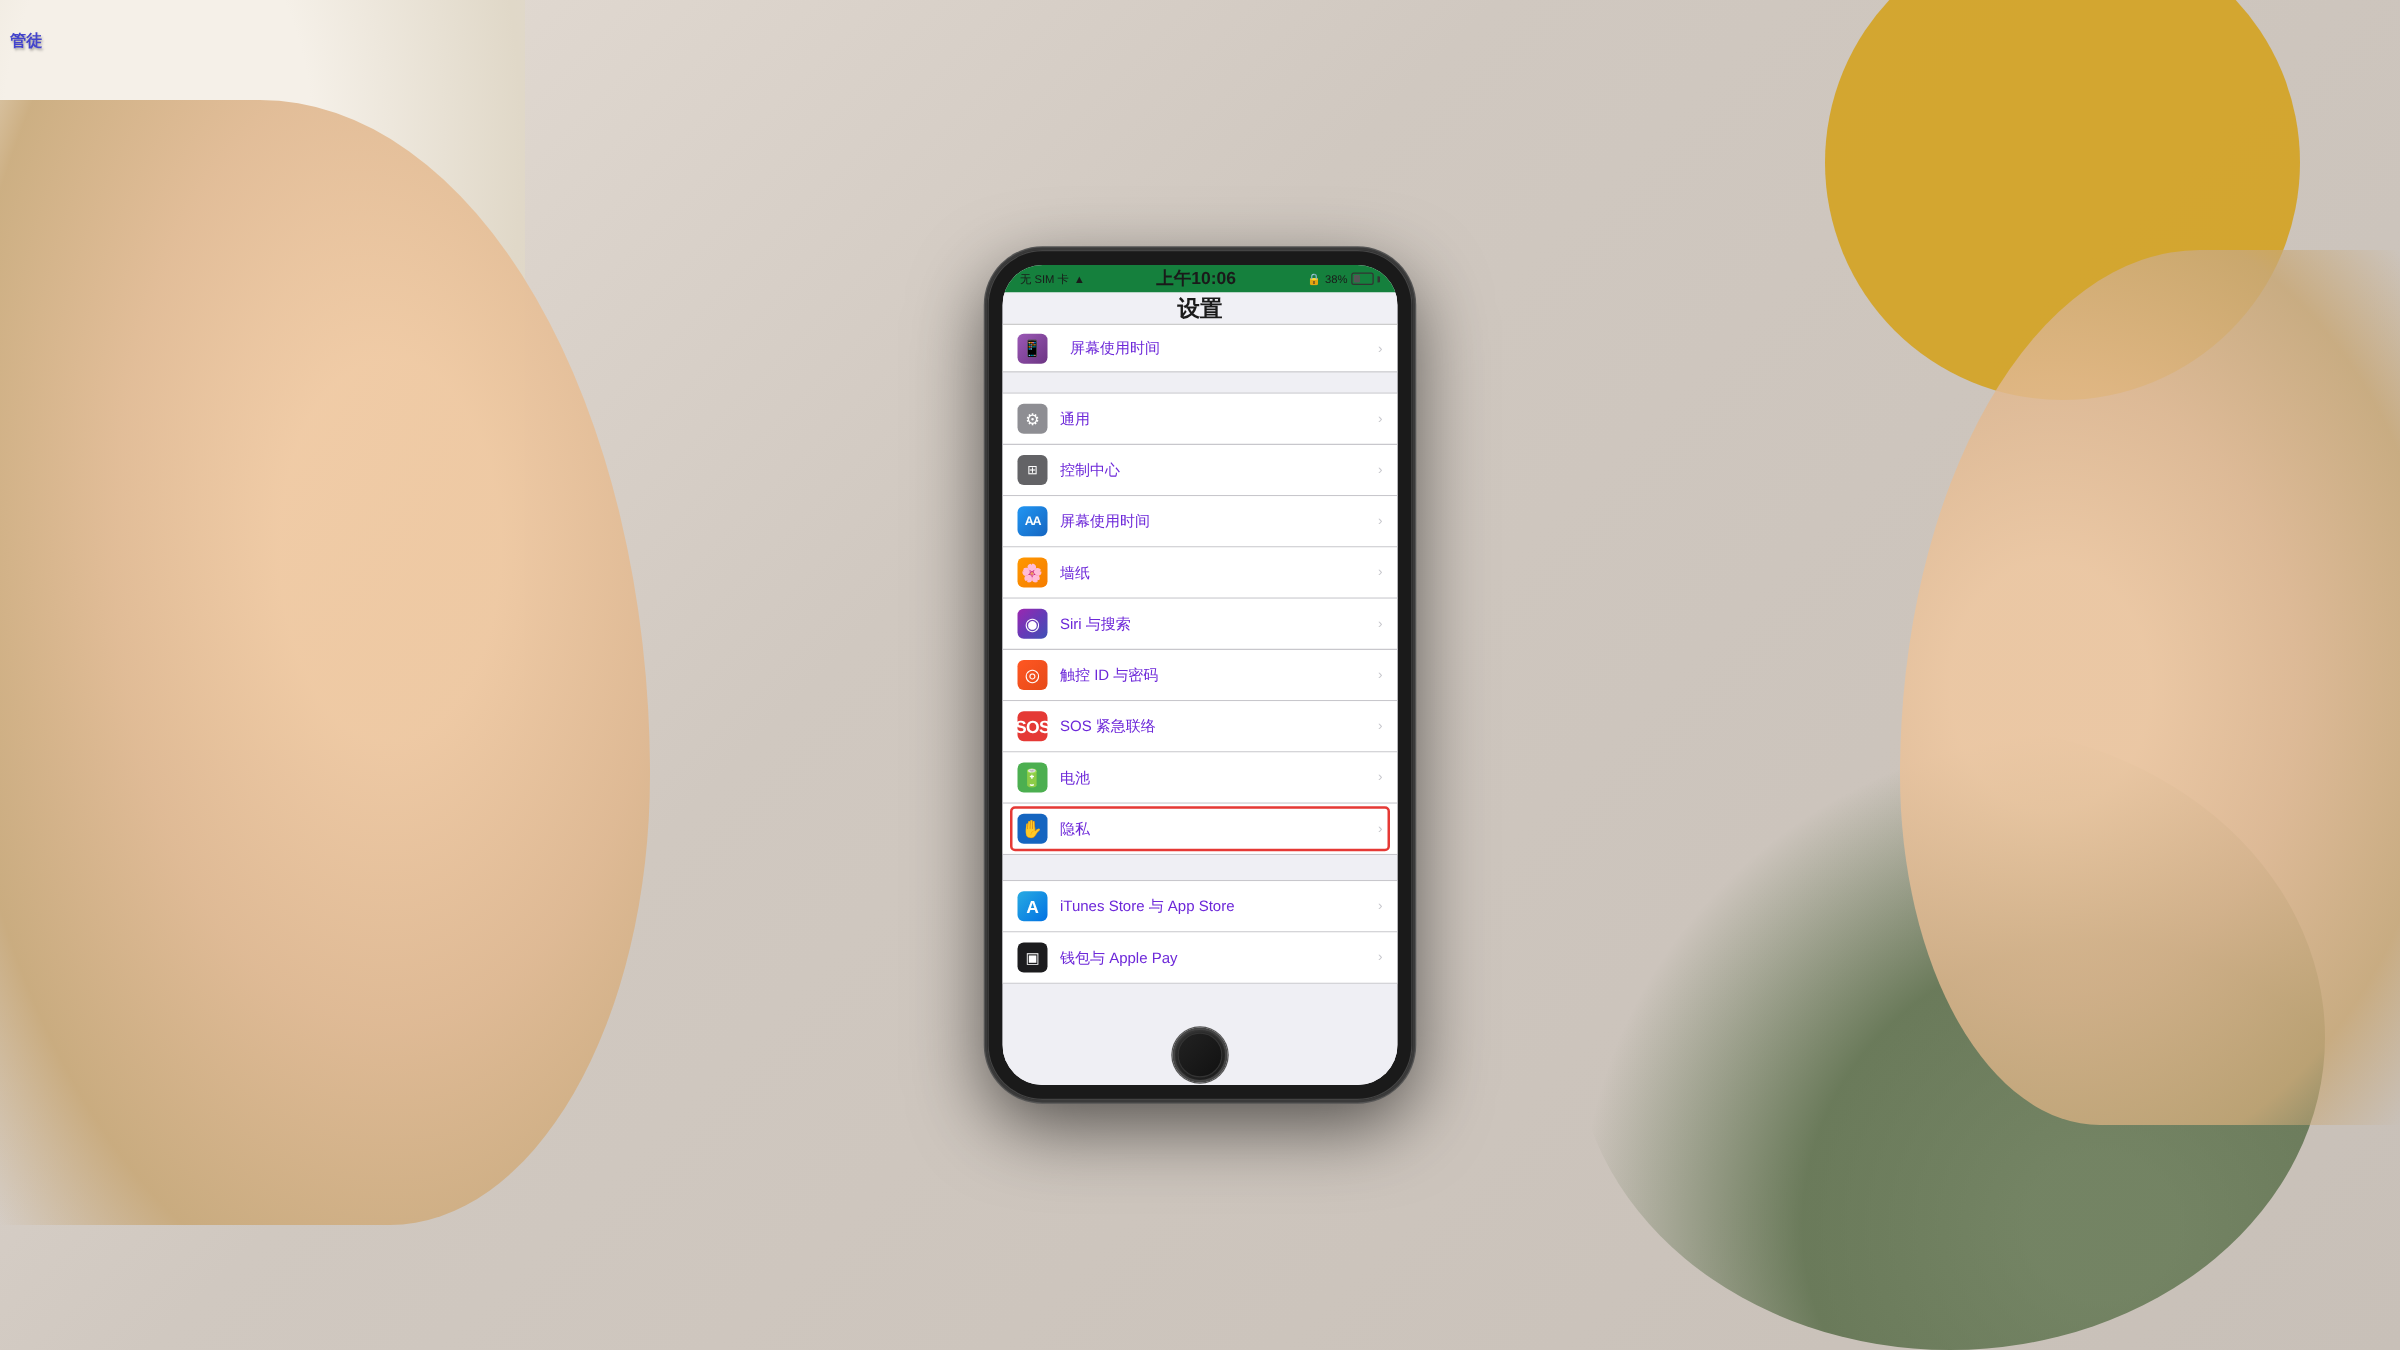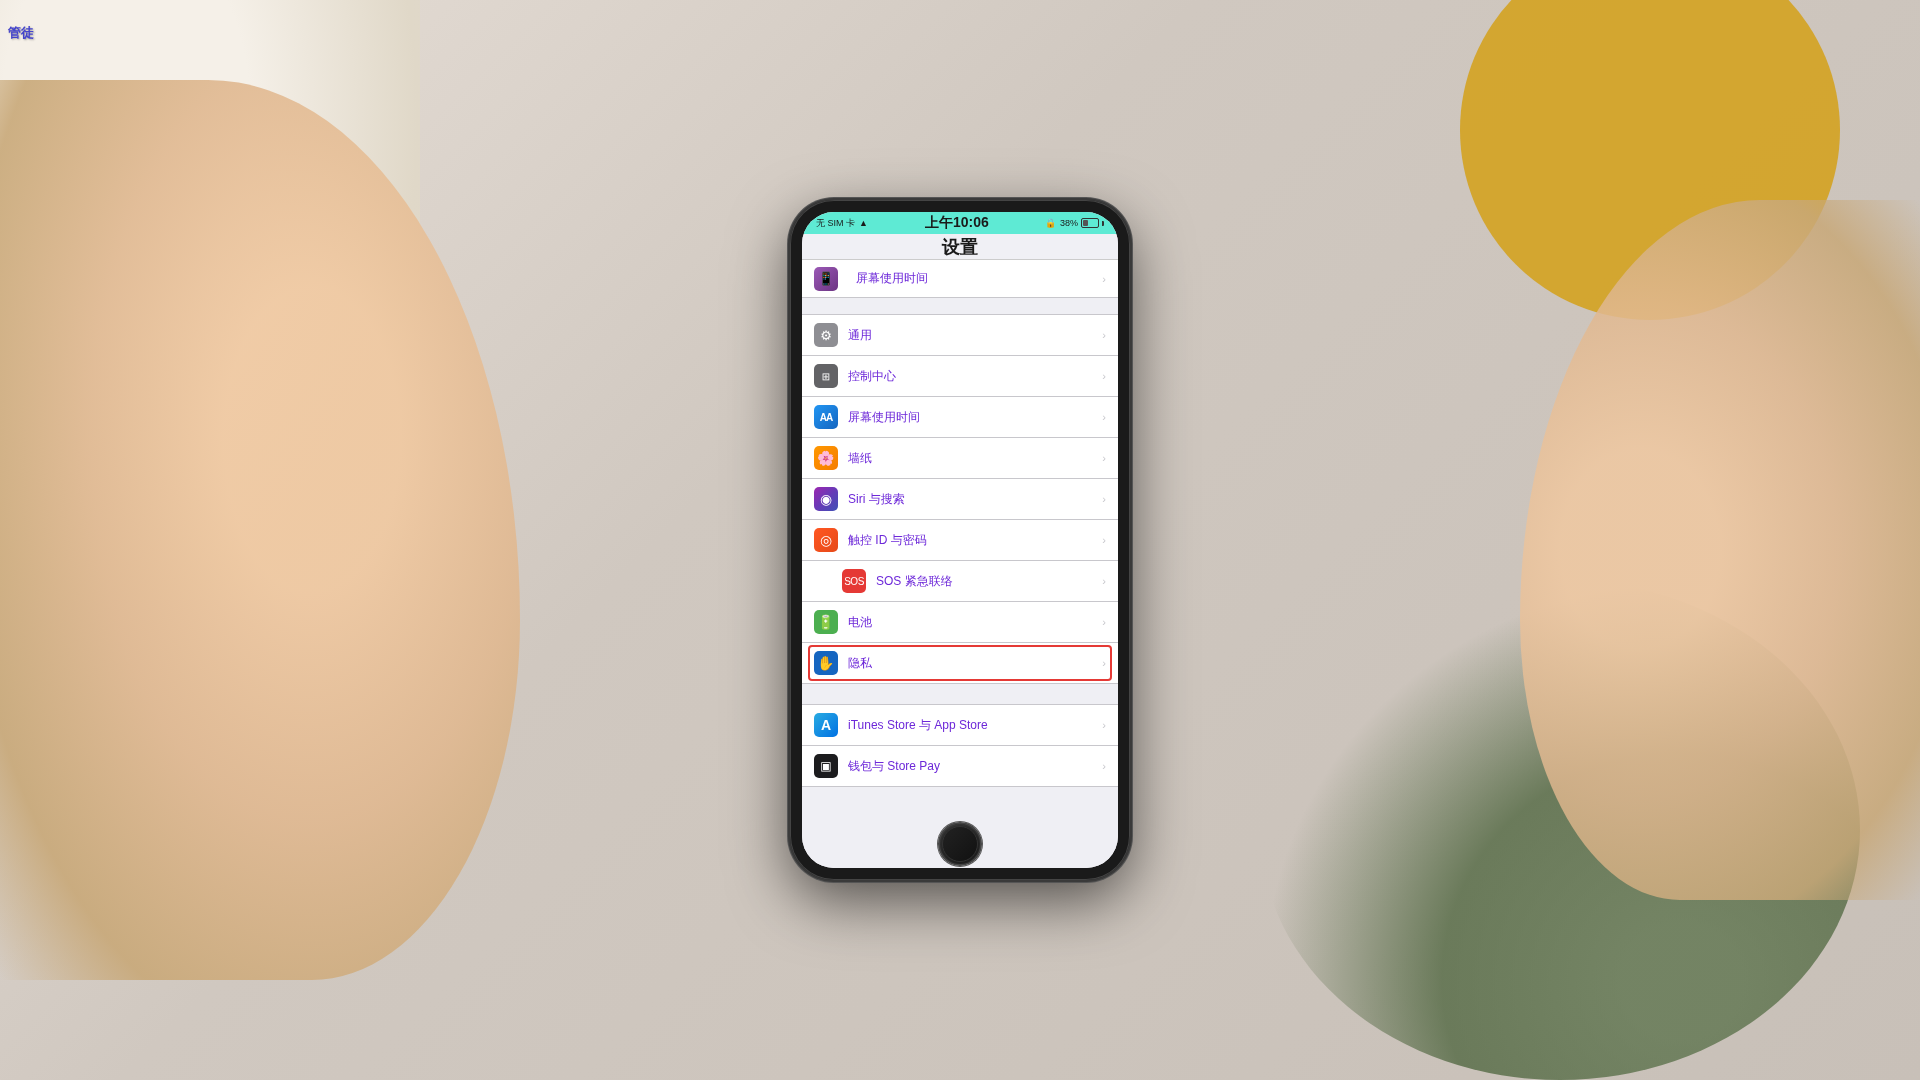--- a/index.html
+++ b/index.html
@@ -120,21 +120,21 @@
       bottom: 12px;
       background: #f0f0f5;
       border-radius: 32px;
       overflow: hidden;
       display: flex;
       flex-direction: column;
     }
 
     
     .status-bar {
-      background: #5eead4;
+      background: #15803d;
       height: 22px;
       display: flex;
       align-items: center;
       justify-content: space-between;
       padding: 3px 14px;
       font-size: 10px;
       color: #1a1a1a;
       flex-shrink: 0;
     }
 
@@ -278,24 +278,23 @@
       background: linear-gradient(135deg, #FF9800, #F57C00);
     }
     .icon-siri {
       background: linear-gradient(135deg, #9C27B0, #673AB7, #3F51B5);
     }
     .icon-touch-id {
       background: linear-gradient(135deg, #FF5722, #E64A19);
     }
     .icon-sos {
       background: #e53935;
-      font-size: 10px;
-      font-weight: 400;
+      font-size: 14px;
+      font-weight: 700;
       letter-spacing: -0.5px;
-      margin-left: 28px;
     }
     .icon-battery {
       background: #4CAF50;
     }
     .icon-privacy {
       background: #1565C0;
     }
     .icon-itunes {
       background: linear-gradient(135deg, #5AC8FA, #007AFF);
     }
@@ -478,21 +477,21 @@
       <div class="settings-section section-lower">
 
         <div class="settings-row">
           <div class="row-icon icon-itunes" style="font-size:14px; font-weight:bold; background: linear-gradient(135deg, #29abe2, #0071e3);">A</div>
           <span class="row-label">iTunes Store 与 App Store</span>
           <span class="row-chevron">›</span>
         </div>
 
         <div class="settings-row">
           <div class="row-icon" style="background: #1c1c1e; font-size:12px;">▣</div>
-          <span class="row-label">钱包与 Store Pay</span>
+          <span class="row-label">钱包与 Apple Pay</span>
           <span class="row-chevron">›</span>
         </div>
 
       </div>
 
     </div>
 
   </div>
 
   <div class="home-button-area">

